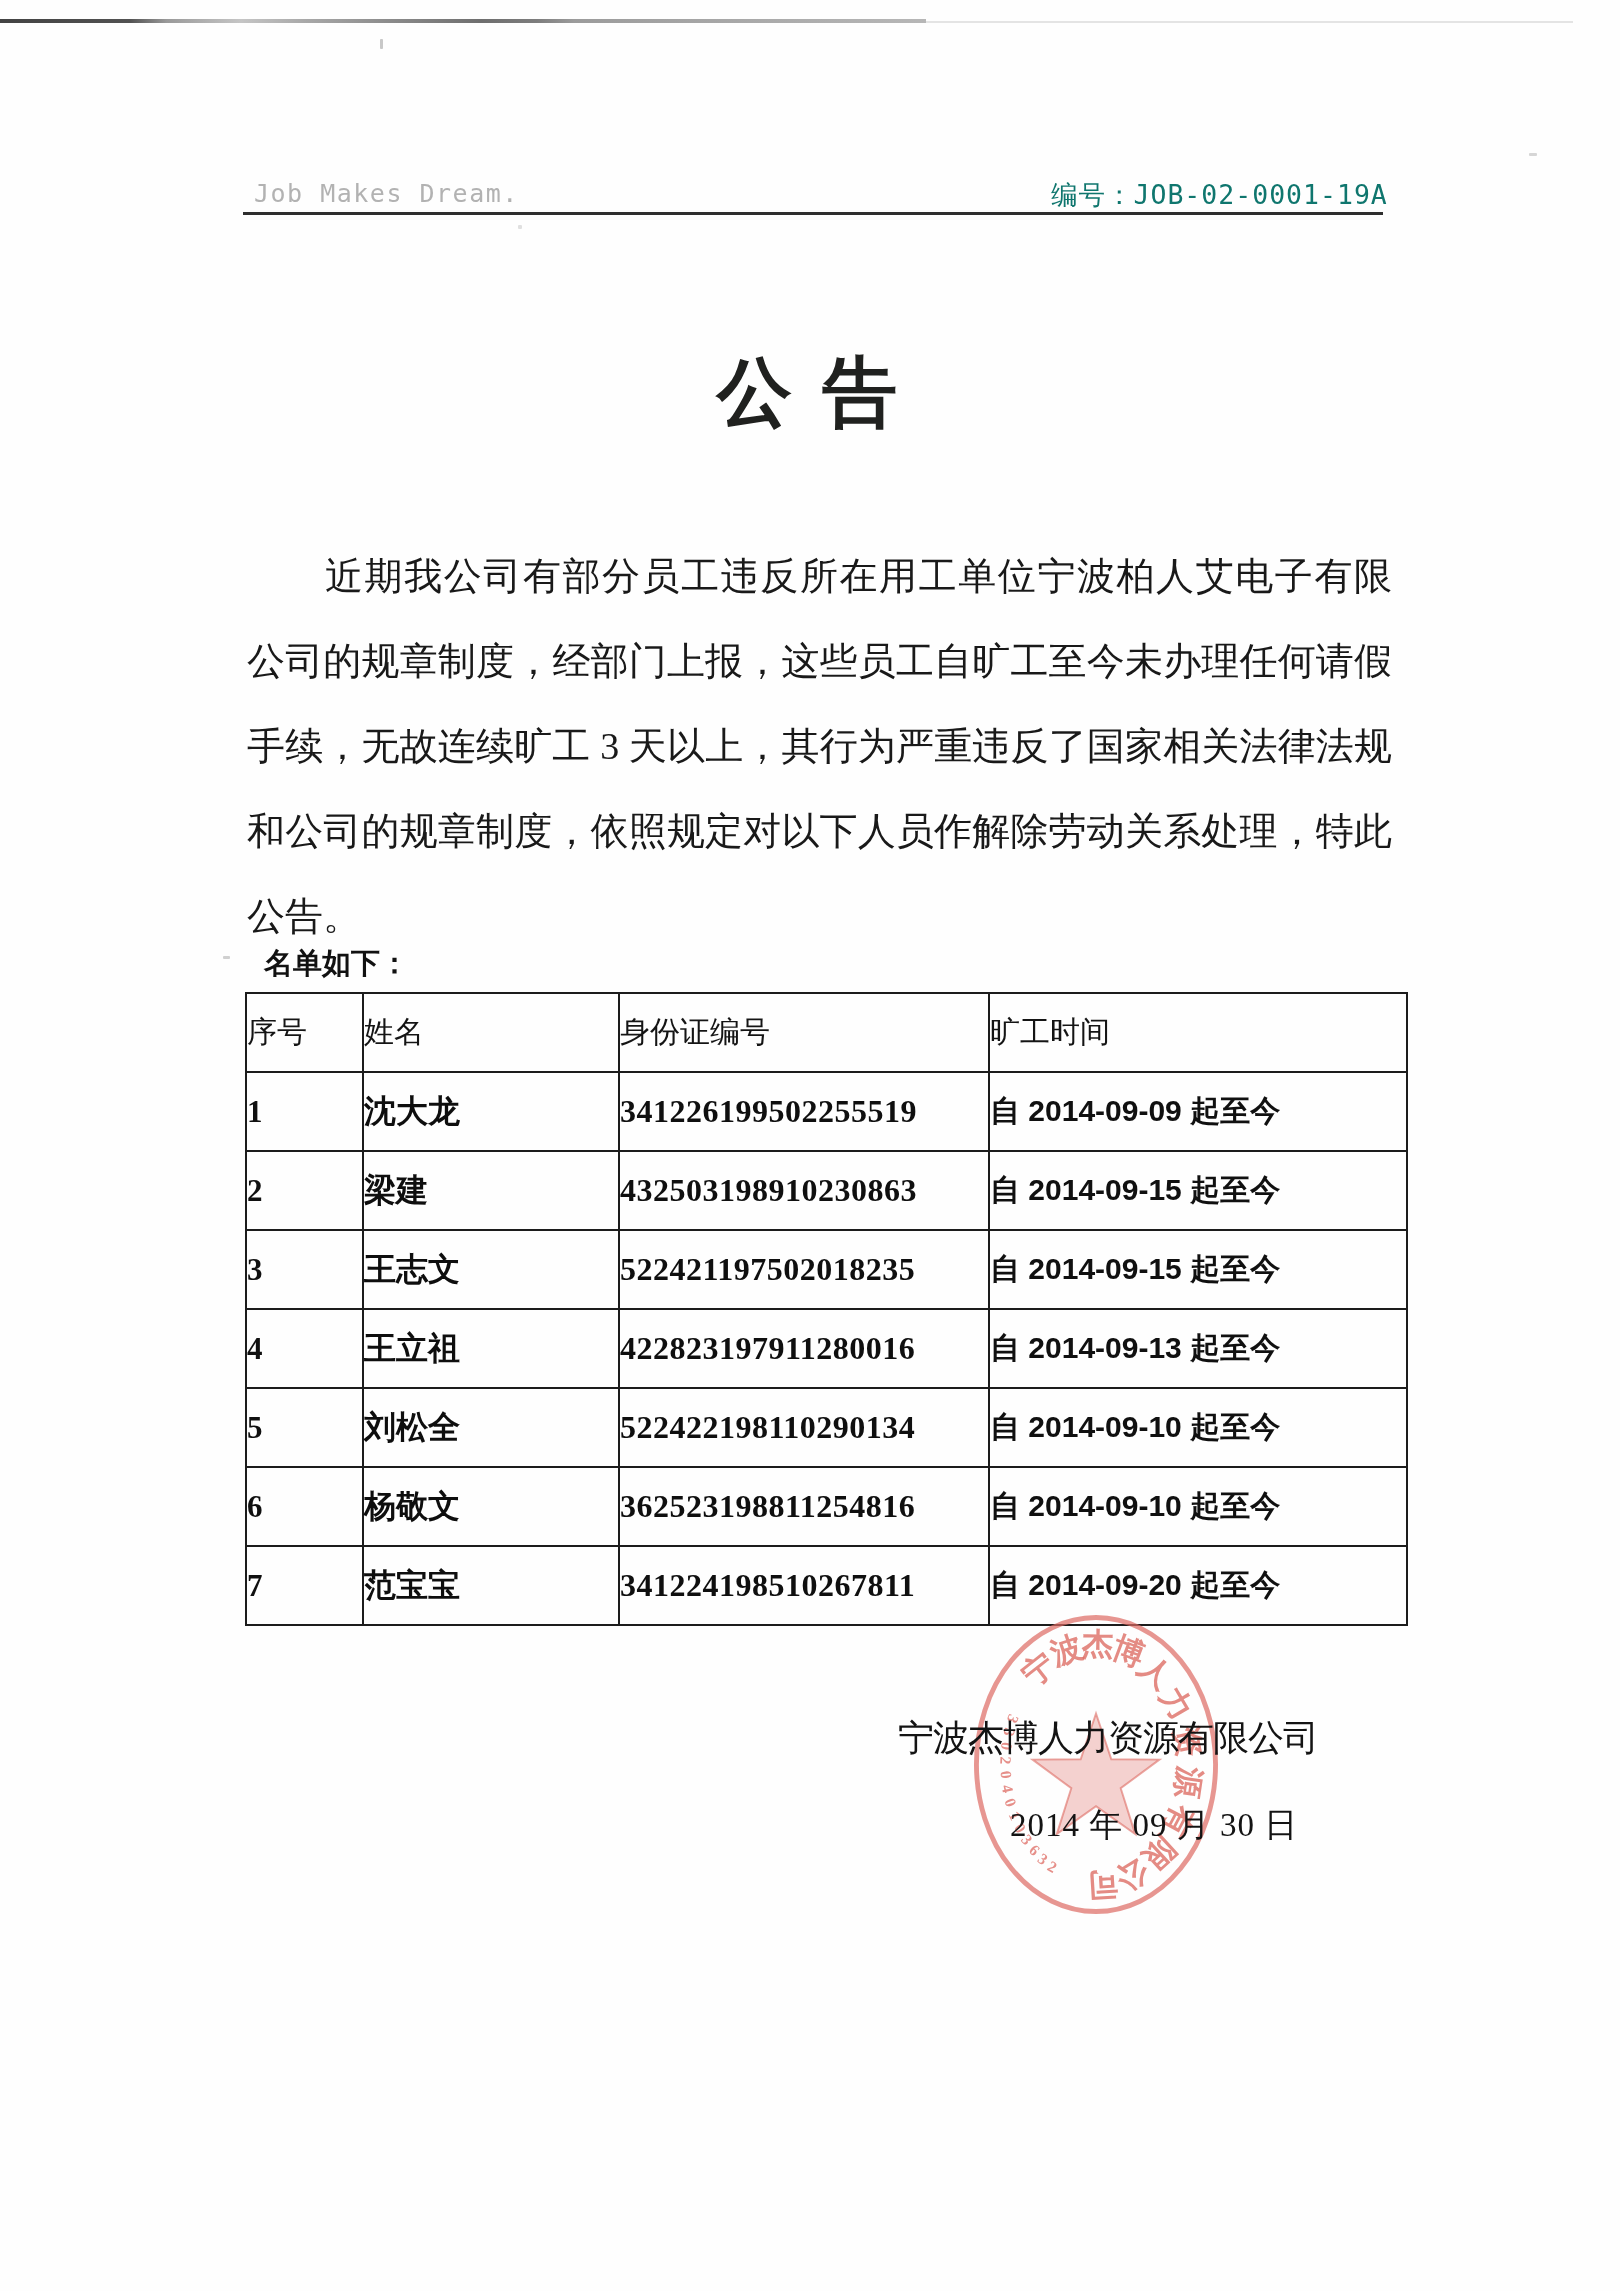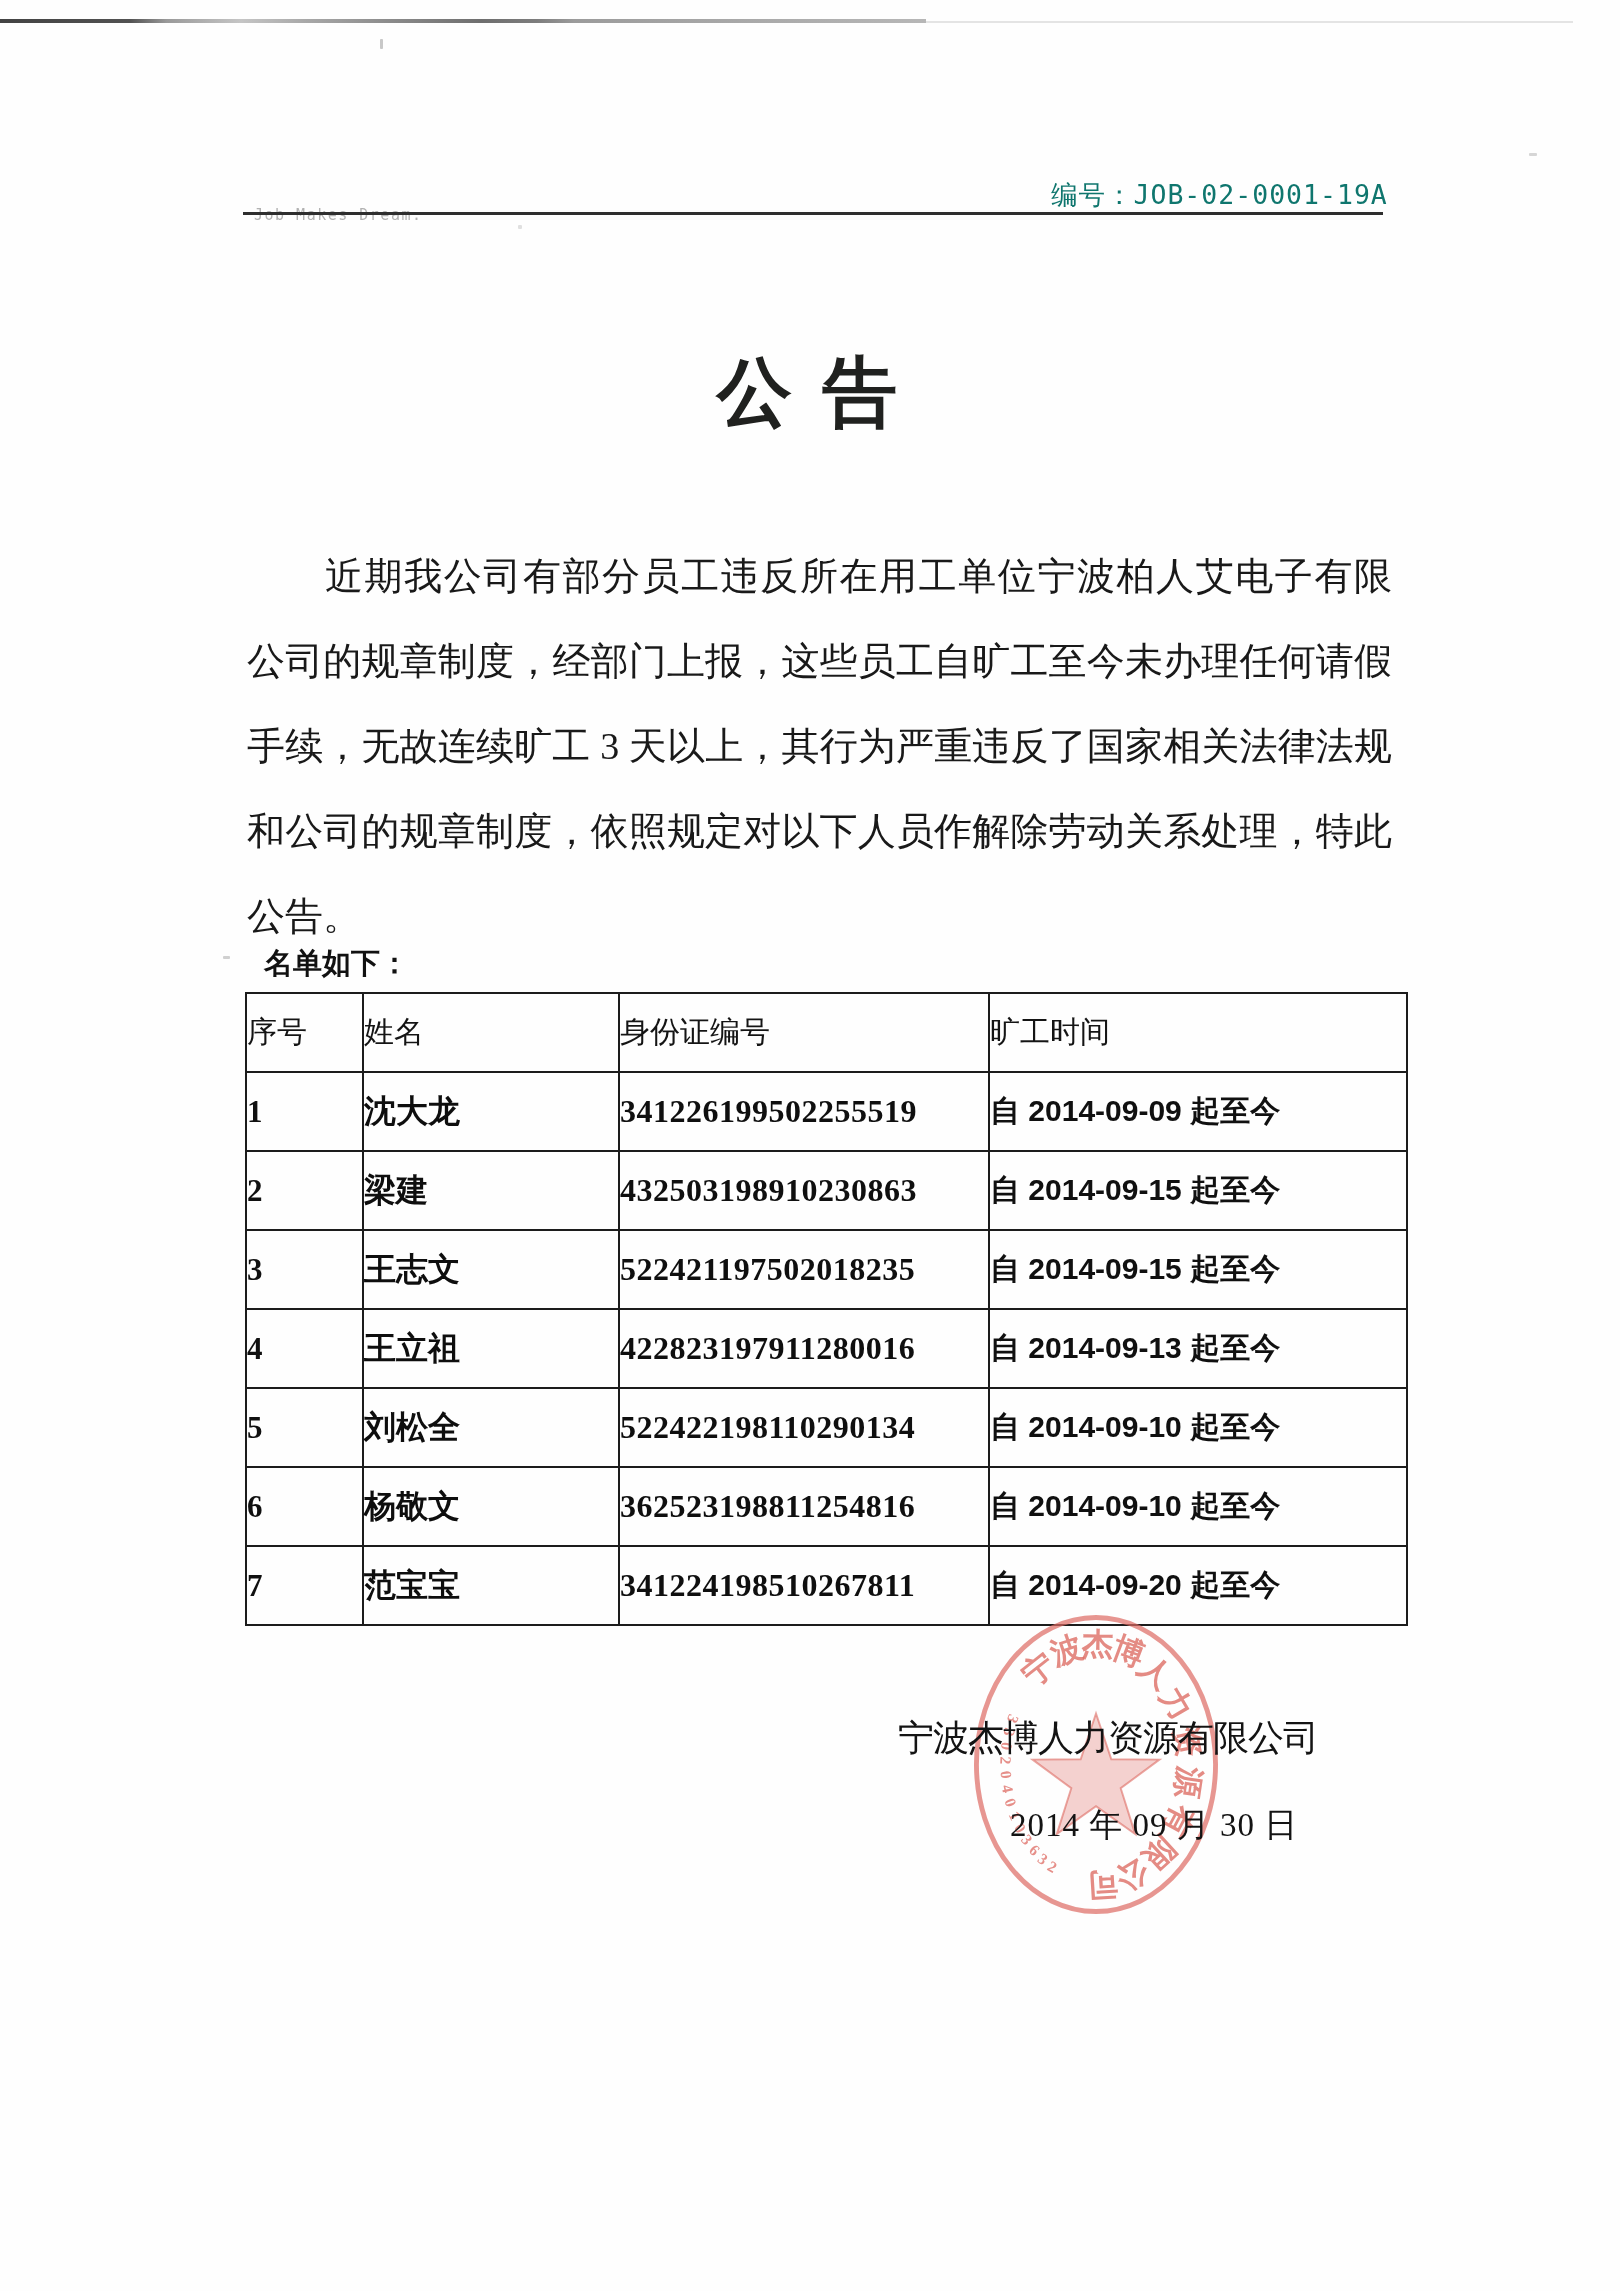--- a/index.html
+++ b/index.html
@@ -13,21 +13,21 @@
   }
   
   .scan-line{position:absolute;top:18.6px;left:0;height:4.9px;width:926px;
     background:linear-gradient(90deg,#222 0%,#333 14%,#888 18%,#bbb 26%,#999 33%,#777 42%,#555 52%,#666 58%,#8a8a8a 62%,#aaa 100%);
     opacity:.85;}
   .scan-line-tail{position:absolute;top:20.6px;left:926px;height:2px;width:647px;background:#d8d8d8;opacity:.7;}
   .speck{position:absolute;background:#9a9a9a;border-radius:1px;}
   
   .slogan{position:absolute;left:254px;top:179px;
     font-family:"DejaVu Sans Mono","Liberation Mono",monospace;
-    font-size:15px;letter-spacing:1.5px;color:#b2b2b2;margin-top:27px;}
+    font-size:25px;letter-spacing:1.5px;color:#b2b2b2;}
   .doc-no{position:absolute;left:1051px;top:177px;
     font-family:"DejaVu Sans Mono","Liberation Mono",monospace;
     font-size:26.5px;letter-spacing:1px;color:#0f766e;}
   .header-rule{position:absolute;left:243px;top:212px;width:1140px;height:2.9px;background:#2e2e2e;}
   
   .doc-title{position:absolute;left:0;top:343px;width:1620px;
     text-align:center;font-size:75px;font-weight:bold;color:#20211f;letter-spacing:5.9px;}
   
   .body-text{position:absolute;left:247px;top:534px;width:1145px;font-size:38px;color:#191919;}
   .body-text .pline{height:85px;line-height:85px;text-align:justify;text-align-last:justify;text-justify:inter-ideograph;}

